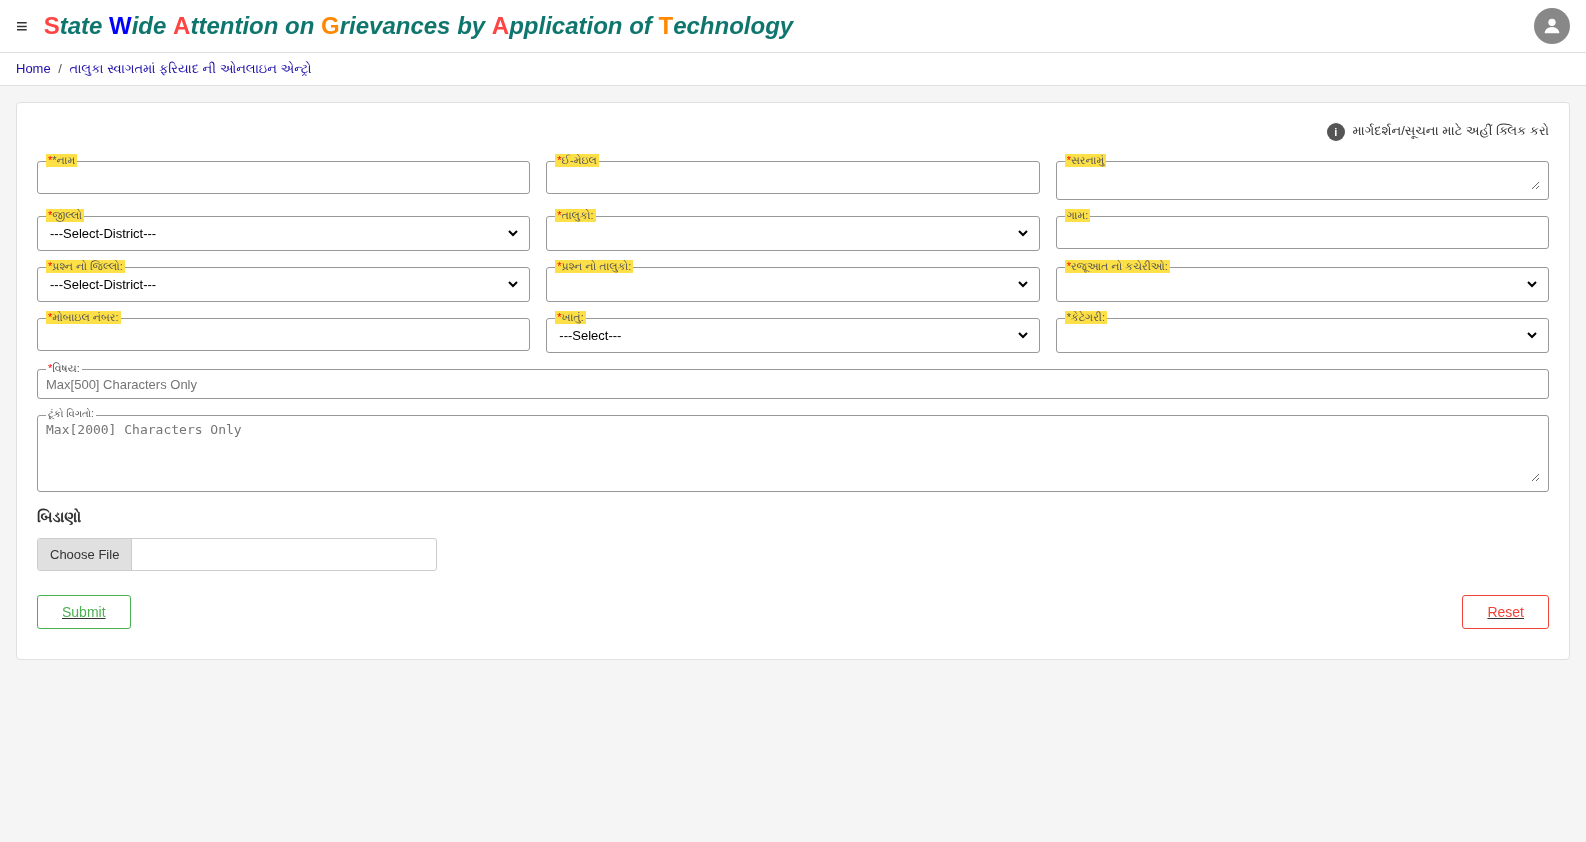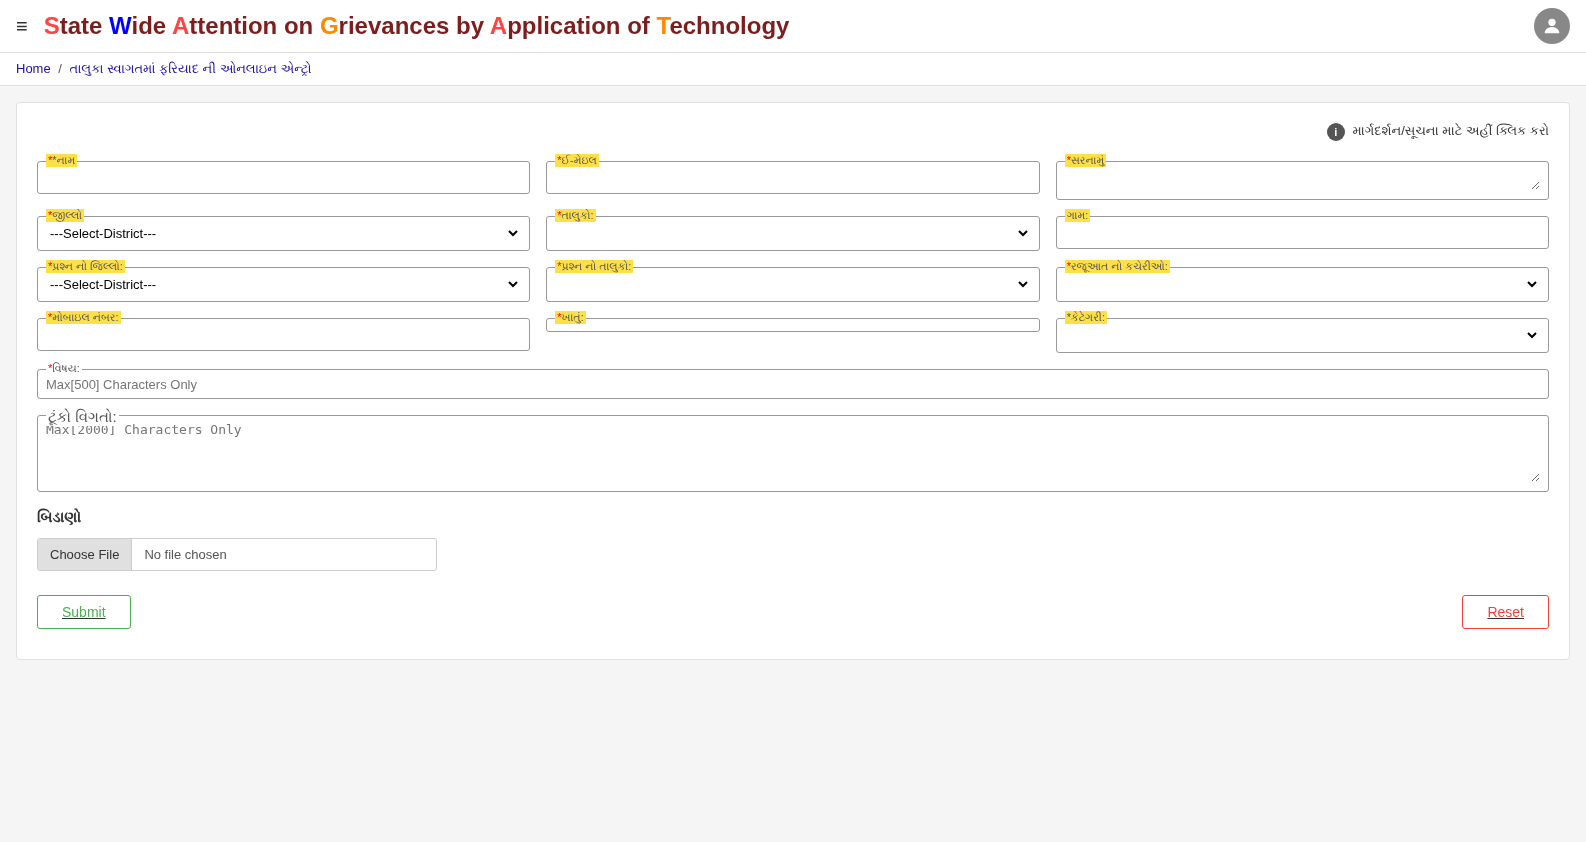--- a/index.html
+++ b/index.html
@@ -24,21 +24,21 @@
       font-size: 24px;
       font-weight: bold;
       flex: 1;
     }
     .header-title span.s { color: #f44; }
     .header-title span.w { color: #00f; }
     .header-title span.a { color: #f44; }
     .header-title span.g { color: #f80; }
     .header-title span.aa { color: #f44; }
     .header-title span.t { color: #f80; }
-    .header-title span.normal { color: #7f1d1d; }
+    .header-title span.normal { color: #0f766e; font-style: italic; }
     .header-avatar {
       width: 36px; height: 36px;
       border-radius: 50%;
       background: #888;
       display: flex; align-items: center; justify-content: center;
       color: #fff;
       font-size: 18px;
       cursor: pointer;
     }
 
@@ -179,21 +179,21 @@
       border-radius: 3px;
       padding: 6px 8px;
       margin-bottom: 16px;
     }
     .desc-group label {
       position: absolute;
       top: -8px;
       left: 8px;
       background: #fff;
       padding: 0 2px;
-      font-size: 15px;
+      font-size: 10px;
       color: #555;
     }
     .desc-group textarea {
       width: 100%;
       border: none;
       outline: none;
       font-size: 13px;
       color: #999;
       min-height: 60px;
       resize: vertical;
@@ -364,20 +364,23 @@
   <div class="form-row">
     <div class="form-col">
       <div class="form-group">
         <label><span class="required">*</span><span style="color:#555">મોબાઇલ નંબર:</span></label>
         <input type="text" style="">
       </div>
     </div>
     <div class="form-col">
       <div class="form-group">
         <label><span class="required">*</span><span style="color:#555">ખાતું:</span></label>
+        <select>
+          <option>---Select---</option>
+        </select>
       </div>
     </div>
     <div class="form-col">
       <div class="form-group">
         <label><span style="color:#555">*કેટેગરી:</span></label>
         <select>
           <option></option>
         </select>
       </div>
     </div>
@@ -389,21 +392,20 @@
   </div>
 
   <div class="desc-group">
     <label><span style="color:#555">ટૂંકો વિગતો:</span></label>
     <textarea placeholder="Max[2000] Characters Only" rows="3" style=""></textarea>
   </div>
 
   <div class="attachment-label">બિડાણો</div>
   <div class="file-input-wrapper">
     <button class="choose-file-btn">Choose File</button>
-    <span class="file-name-display">No file chosen</span>
   </div>
 
   <div class="action-buttons">
     <button class="btn-submit">Submit</button>
     <button class="btn-reset">Reset</button>
   </div>
 
 </div>
 
 </body></html>

